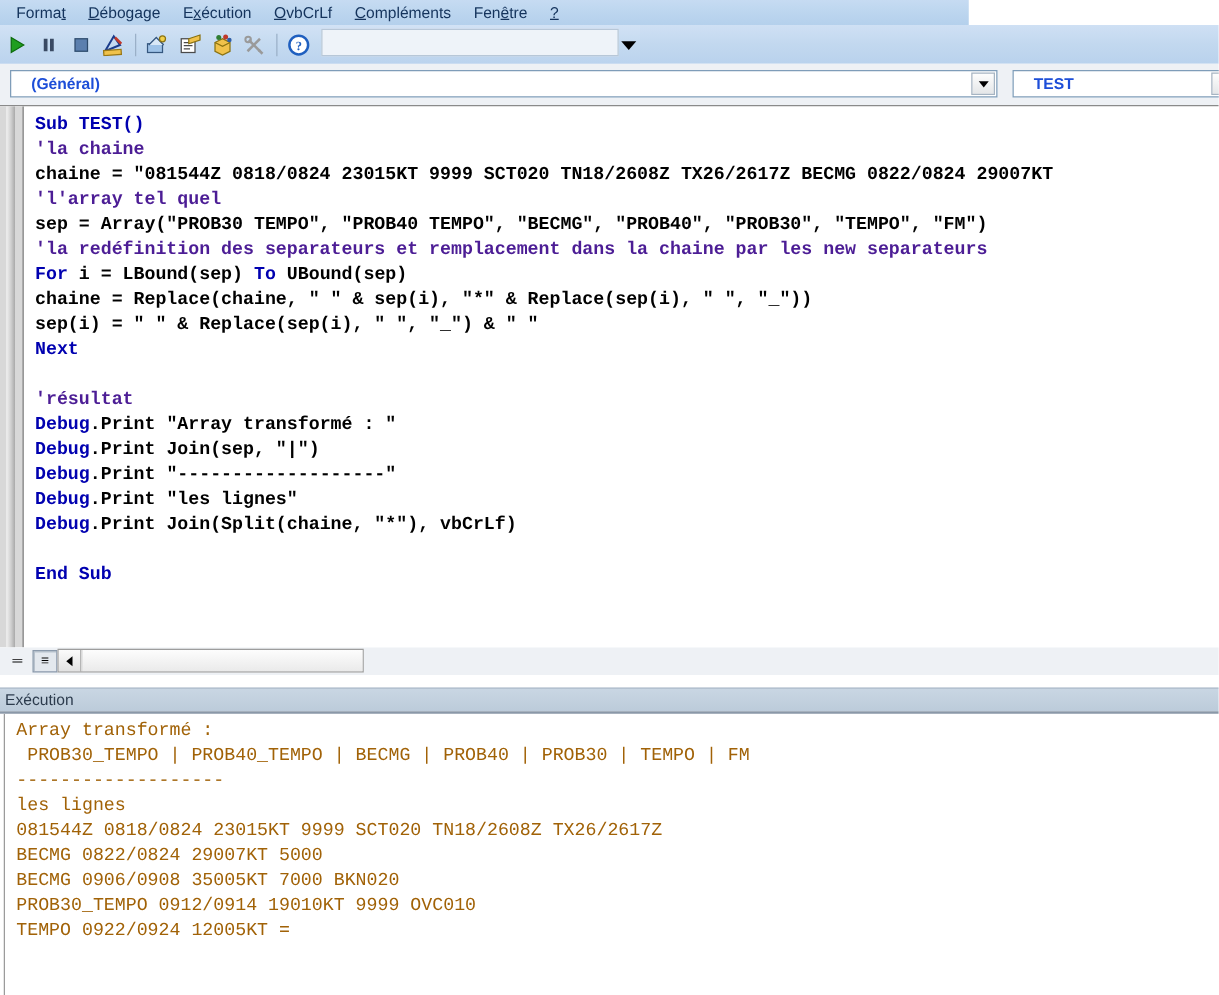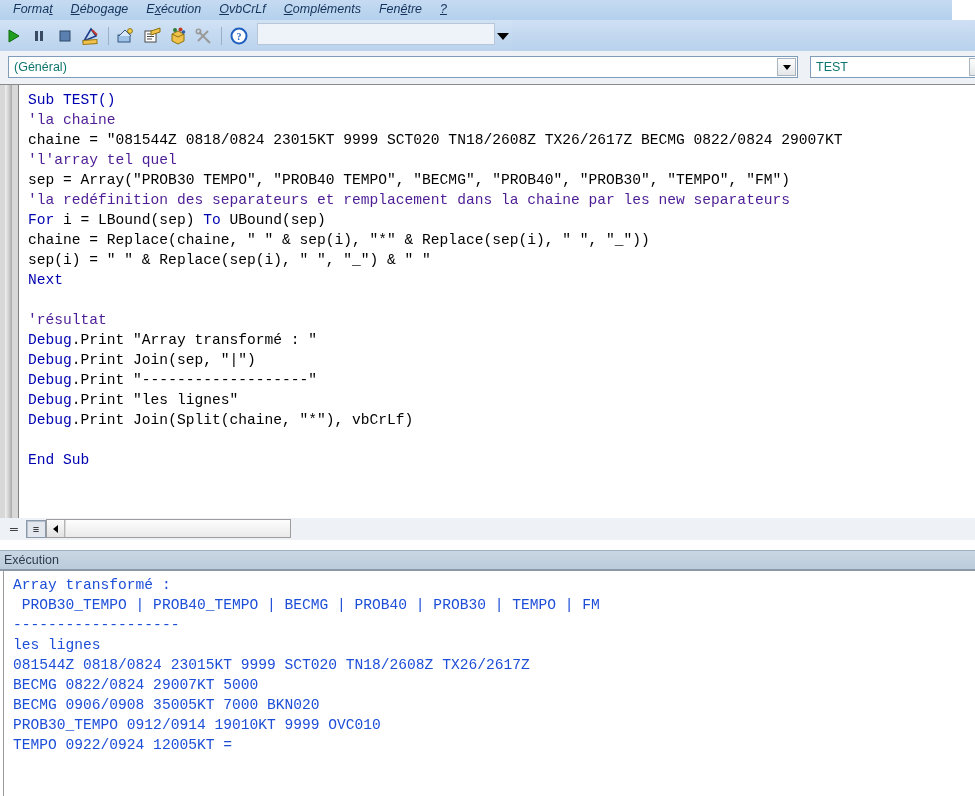--- a/index.html
+++ b/index.html
@@ -13,27 +13,26 @@
     font-family: "Liberation Sans", sans-serif;
     font-size: 12px;
     overflow: hidden;
     position: relative;
   }
 
   
   .menubar {
     position: absolute;
     left: 0; top: 0;
-    width: 952px; height: 20px;
+    width: 775px; height: 20px;
     background: linear-gradient(to bottom, #c6dbf2 0%, #bdd6ef 45%, #b4d0ec 100%);
     display: flex;
-    align-items: flex-start;
+    align-items: center;
     padding-left: 4px;
     box-sizing: border-box;
-    font-style: italic;
   }
   .menu-item {
     font-family: "Liberation Sans", sans-serif;
     font-size: 12.5px;
     color: #14335c;
     padding: 2px 9px 3px 9px;
     white-space: nowrap;
     cursor: default;
   }
   .menu-item u { text-decoration: underline; }
@@ -99,25 +98,25 @@
     top: 5px; height: 22px;
     background: #ffffff;
     border: 1px solid #7f9db9;
     box-sizing: border-box;
     display: flex;
     align-items: center;
   }
   .combo.left  { left: 8px;  width: 790px; }
   .combo.right { left: 810px; width: 180px; }
   .combo .val {
-    padding-left: 5px;
+    padding-left: 16px;
     font-family: "Liberation Sans", sans-serif;
     font-size: 12.5px;
-    color: #0f766e;
-    font-weight: 400;
+    color: #1d4ed8;
+    font-weight: 700;
     white-space: nowrap;
   }
   .combo-arrow {
     position: absolute;
     right: 1px; top: 1px;
     width: 19px; height: 18px;
     background: linear-gradient(to bottom, #fdfdfd, #e4e6e8);
     border: 1px solid #a6b4c2;
     box-sizing: border-box;
     display: flex; align-items: center; justify-content: center;
@@ -156,20 +155,21 @@
   }
   .code-text {
     position: absolute;
     left: 28px; top: 5px;
     width: 947px;
     font-family: "Liberation Mono", monospace;
     font-size: 14.6px;
     line-height: 20px;
     white-space: pre;
     color: #000000;
+    font-weight: bold;
   }
   .code-text .ln { height: 20px; }
   .cmt { color: #4c1d95; }
   .kw  { color: #0000b0; }
 
   
   .code-bottom {
     position: absolute;
     left: 0; top: 518px;
     width: 975px; height: 22px;
@@ -256,21 +256,21 @@
     box-sizing: border-box;
   }
   .imm-text {
     position: absolute;
     left: 13px; top: 4px;
     width: 960px;
     font-family: "Liberation Mono", monospace;
     font-size: 14.6px;
     line-height: 20px;
     white-space: pre;
-    color: #1d4ed8;
+    color: #a16207;
   }
   .imm-text .ln { height: 20px; }
 
   
   svg { display: block; }
 </style>
 </head>
 <body>
 
 <div class="menubar">

